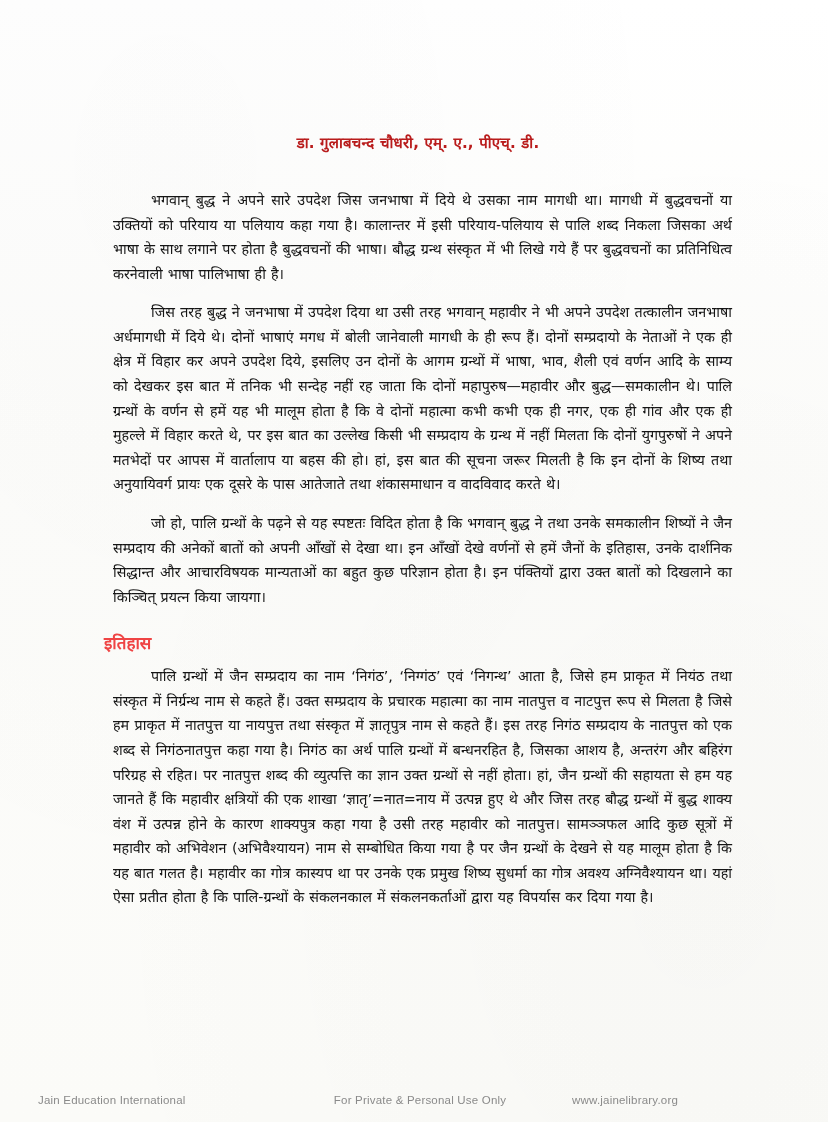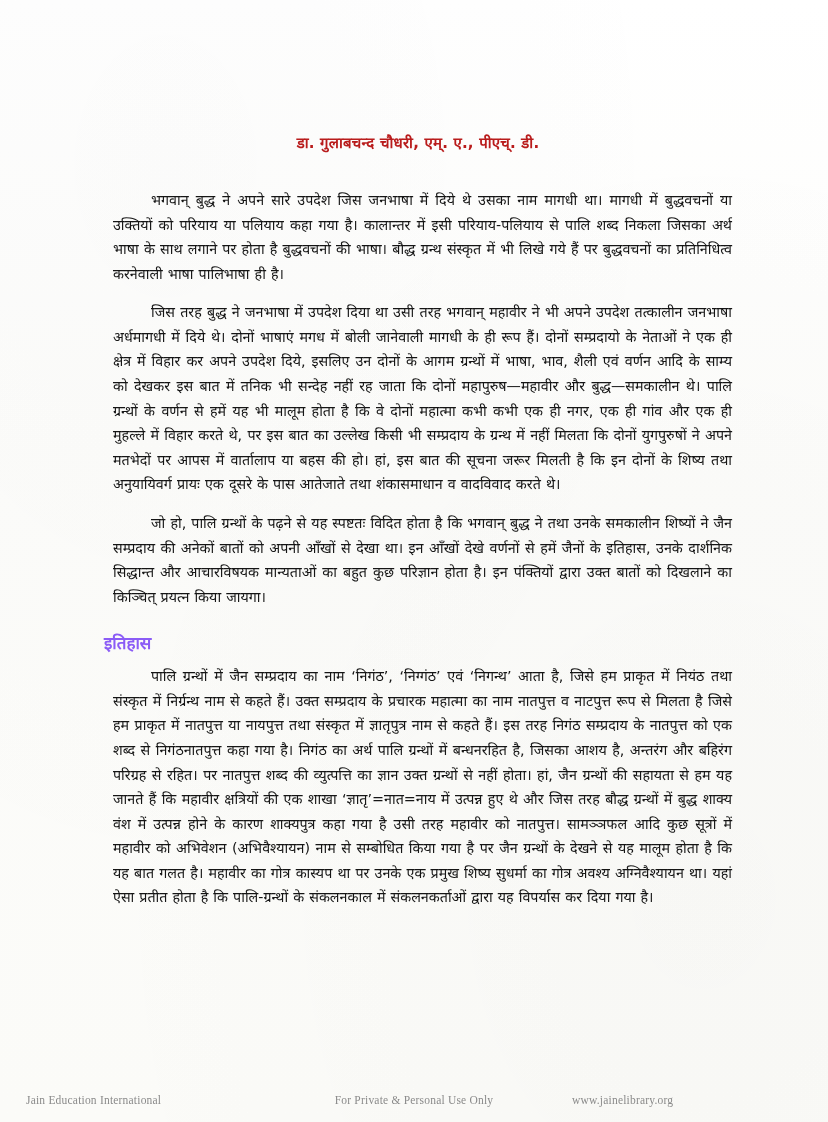--- a/index.html
+++ b/index.html
@@ -69,34 +69,34 @@
     text-indent: 38px;
     word-spacing: 0.5px;
   }
   p.para:last-child {
     margin-bottom: 0;
   }
   h2.section-heading {
     font-family: "DejaVu Sans", sans-serif;
     font-size: 17px;
     font-weight: 700;
-    color: #8b5cf6;
+    color: #ef4444;
     margin: 22px 0 10px 0;
     text-align: left;
   }
   .footer {
     position: absolute;
-    left: 0;
+    left: 12px;
     right: 0;
     bottom: 16px;
     display: flex;
     align-items: center;
     justify-content: space-between;
     padding: 0 26px;
-    font-family: Liberation Serif, serif;
+    font-family: Liberation Sans, sans-serif;
     font-size: 11.5px;
     color: #8a8a8a;
     letter-spacing: 0.2px;
     gap: 10px;
   }
   .footer .f-center {
     flex: 1;
     text-align: center;
   }
   .footer .f-left {

